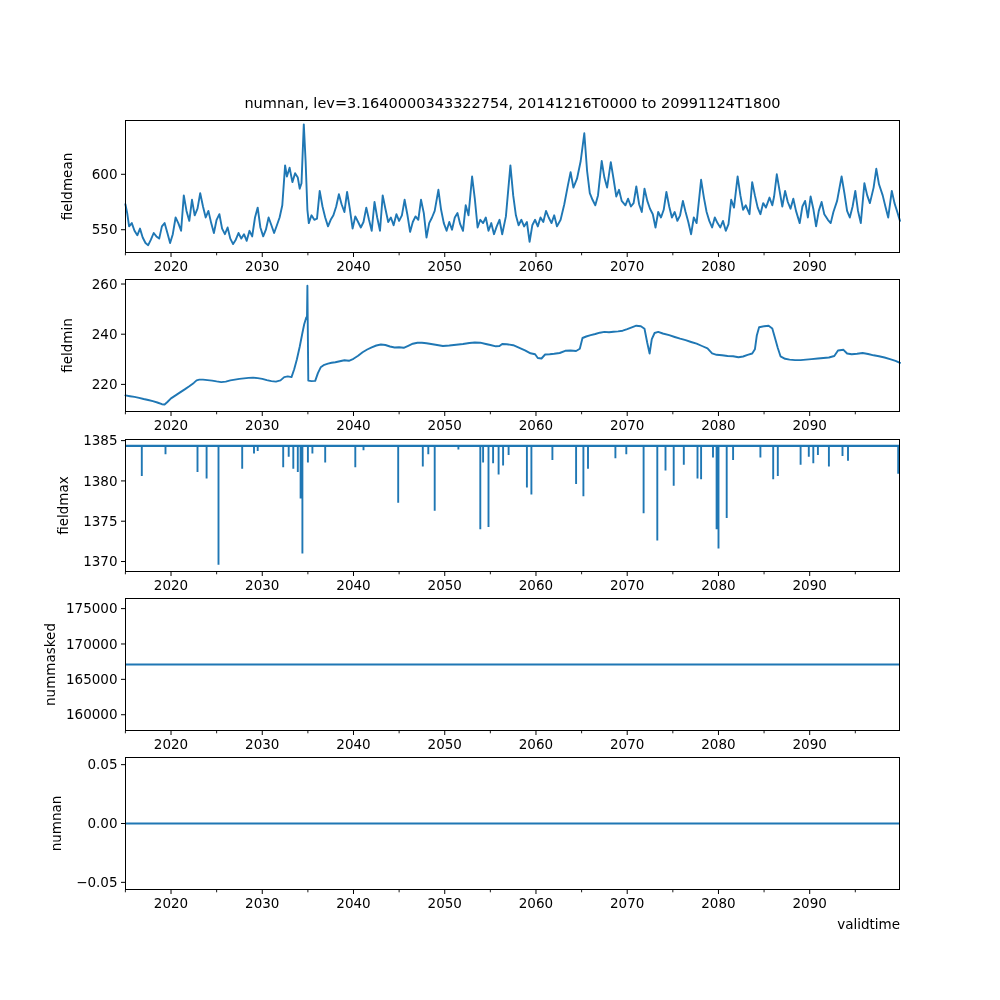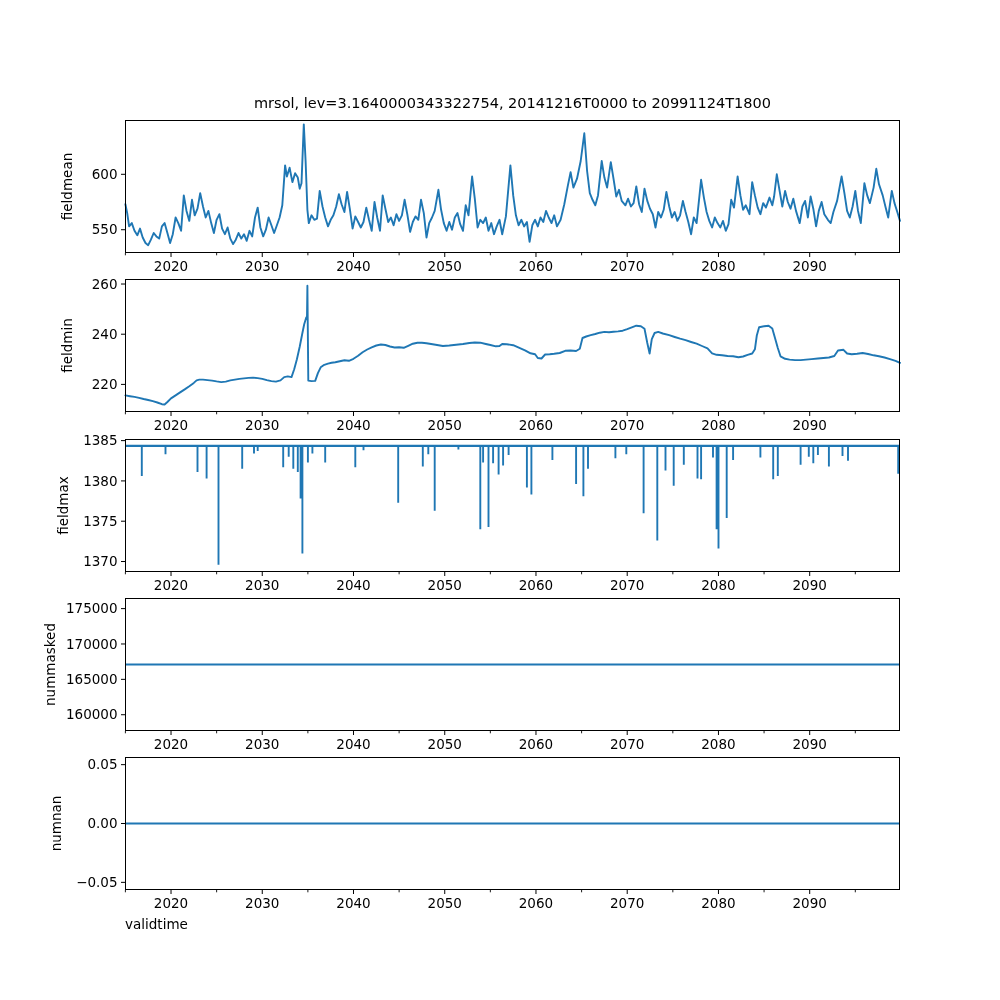--- a/index.html
+++ b/index.html
@@ -1,29 +1,29 @@
 <!DOCTYPE html>
 <html><head>
 <meta charset="utf-8">
 <style>
   html,body{margin:0;padding:0;background:#fff;}
   .figure{position:relative;width:1000px;height:1000px;background:#ffffff;
           font-family:"DejaVu Sans",sans-serif;color:#000;overflow:hidden;}
   .fig-title{position:absolute;left:125px;width:775px;top:95px;text-align:center;
              font-size:14.5px;color:#000;white-space:nowrap;}
-  .fig-xlabel{position:absolute;left:125px;width:775px;top:916px;text-align:left;
+  .fig-xlabel{position:absolute;left:125px;width:775px;top:916px;text-align:right;
               font-size:13.5px;color:#000;}
   svg.axes{position:absolute;left:125px;width:775px;height:133px;overflow:visible;}
   svg.axes text{font-family:"DejaVu Sans",sans-serif;font-size:13.5px;fill:#000;}
 </style>
 </head>
 <body>
 
 <div class="figure">
-  <div class="fig-title">mrsol, lev=3.1640000343322754, 20141216T0000 to 20991124T1800</div>
+  <div class="fig-title">numnan, lev=3.1640000343322754, 20141216T0000 to 20991124T1800</div>
   <svg id="plot-0" class="axes" style="top: 120px;">
       <line x1="0.40145040145127997" x2="0.40145040145127997" y1="133" y2="135.3" stroke="#000000" stroke-width="0.9"></line>
       <line x1="91.640178003815" x2="91.640178003815" y1="133" y2="135.3" stroke="#000000" stroke-width="0.9"></line>
       <line x1="182.8789056061787" x2="182.8789056061787" y1="133" y2="135.3" stroke="#000000" stroke-width="0.9"></line>
       <line x1="274.11763320854243" x2="274.11763320854243" y1="133" y2="135.3" stroke="#000000" stroke-width="0.9"></line>
       <line x1="365.3563608109061" x2="365.3563608109061" y1="133" y2="135.3" stroke="#000000" stroke-width="0.9"></line>
       <line x1="456.5950884132698" x2="456.5950884132698" y1="133" y2="135.3" stroke="#000000" stroke-width="0.9"></line>
       <line x1="547.8338160156335" x2="547.8338160156335" y1="133" y2="135.3" stroke="#000000" stroke-width="0.9"></line>
       <line x1="639.0725436179972" x2="639.0725436179972" y1="133" y2="135.3" stroke="#000000" stroke-width="0.9"></line>
       <line x1="730.3112712203609" x2="730.3112712203609" y1="133" y2="135.3" stroke="#000000" stroke-width="0.9"></line>

